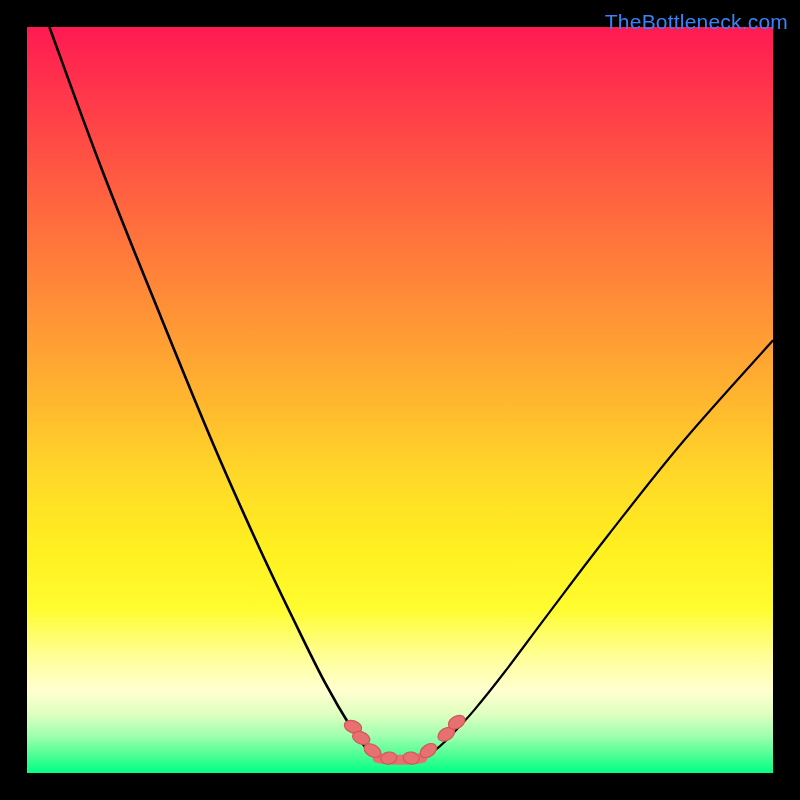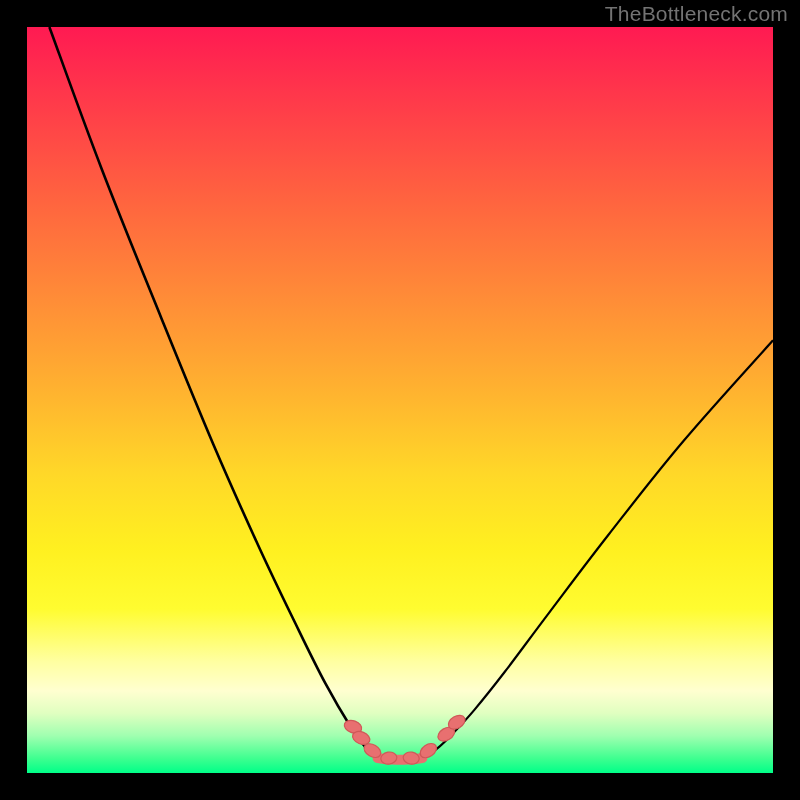--- a/index.html
+++ b/index.html
@@ -29,23 +29,23 @@
       #ffffa0 85%,
       #ffffd0 89%,
       #e0ffc0 92%,
       #a0ffb0 95%,
       #40ff90 98%,
       #00ff88 100%
     );
   }
   .watermark {
     position: absolute;
-    top: 2px;
+    top: 10px;
     right: 12px;
-    color: #737373;
+    color: #3b82f6;
     font-size: 21px;
     font-weight: 500;
     letter-spacing: 0.2px;
     z-index: 10;
   }
   svg.curves {
     position: absolute;
     left: 0;
     top: 0;
     width: 746px;

